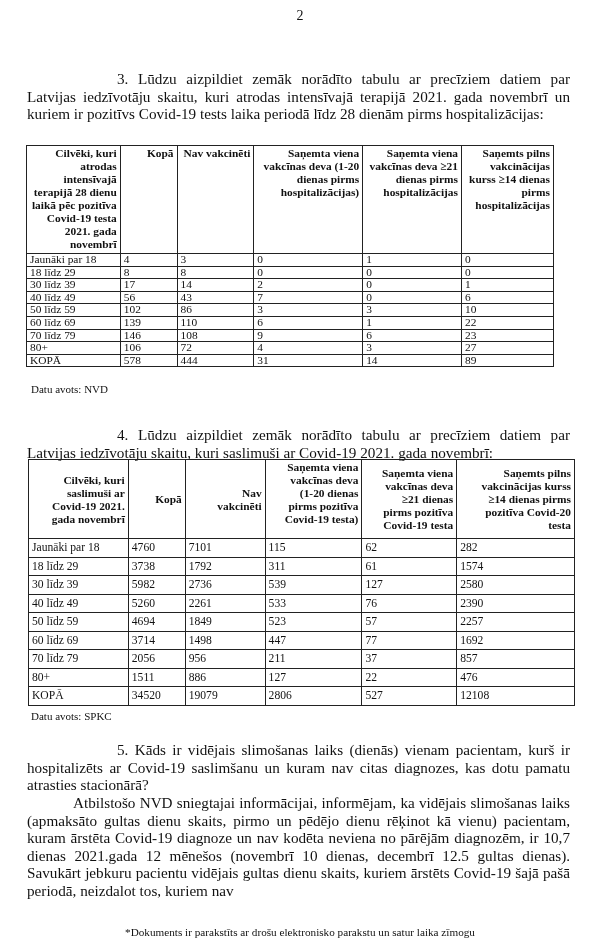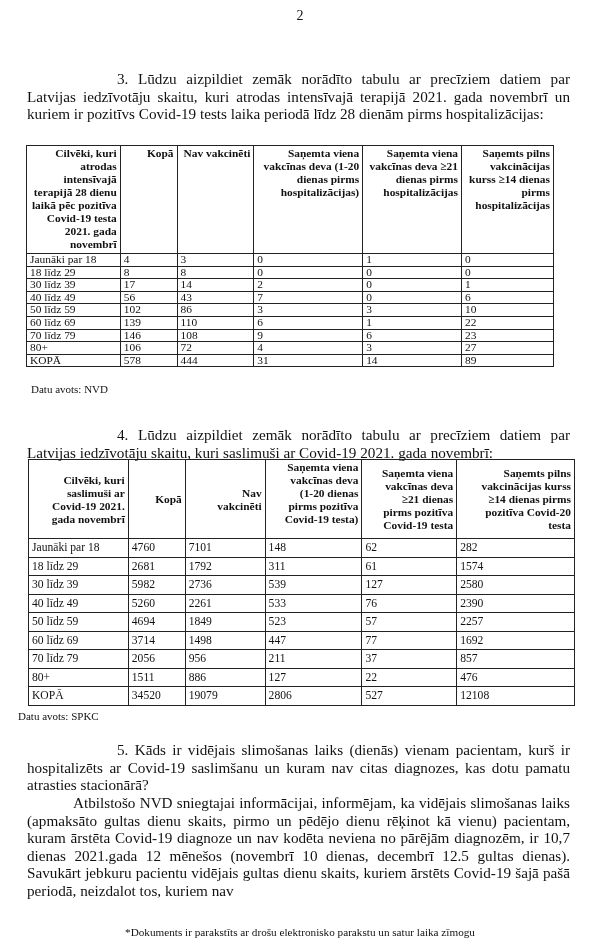--- a/index.html
+++ b/index.html
@@ -18,21 +18,21 @@
   td, th { border:1.2px solid #222; vertical-align:top; padding:0 3px; }
   th { font-weight:bold; text-align:right; font-size:11.4px; line-height:13px; padding-top:1px; }
   td { font-size:11.4px; line-height:11.6px; }
   .t1 { left:26px; top:145px; width:528px; }
   .t1 th { height:106px; }
   .t2 { left:28px; top:459px; width:547px; }
   .t2 th { height:77px; vertical-align:middle;padding-left:14px; }
   .t2 td { line-height:17.5px; font-size:11.6px; }
   .src { font-size:11px; }
   .src1 { left:31px; top:383px; }
-  .src2 { left:18px; top:710px; }
+  .src2 { left:31px; top:710px; }
   .footer { left:0; width:600px; top:926px; text-align:center; font-size:11.2px; }
 </style>
 </head>
 <body>
 
 <div class="abs pagenum">2</div>
 
 <div class="abs q q1"><span class="ind"></span><span>3. Lūdzu aizpildiet zemāk norādīto tabulu ar precīziem datiem par Latvijas iedzīvotāju skaitu, kuri atrodas intensīvajā terapijā 2021. gada novembrī un kuriem ir pozitīvs Covid-19 tests laika periodā līdz 28 dienām pirms hospitalizācijas:</span></div>
 
 <table class="t1">
@@ -150,27 +150,27 @@
       <th style="vertical-align:top">Saņemta viena vakcīnas deva (1-20 dienas pirms pozitīva Covid-19 testa)</th>
       <th>Saņemta viena vakcīnas deva ≥21 dienas pirms pozitīva Covid-19 testa</th>
       <th>Saņemts pilns vakcinācijas kurss ≥14 dienas pirms pozitīva Covid-20 testa</th>
     </tr>
   </thead>
   <tbody id="t2body">
       <tr>
         <td>Jaunāki par 18</td>
         <td>4760</td>
         <td>7101</td>
-        <td>148</td>
+        <td>115</td>
         <td>62</td>
         <td>282</td>
       </tr>
       <tr>
         <td>18 līdz 29</td>
-        <td>2681</td>
+        <td>3738</td>
         <td>1792</td>
         <td>311</td>
         <td>61</td>
         <td>1574</td>
       </tr>
       <tr>
         <td>30 līdz 39</td>
         <td>5982</td>
         <td>2736</td>
         <td>539</td>

